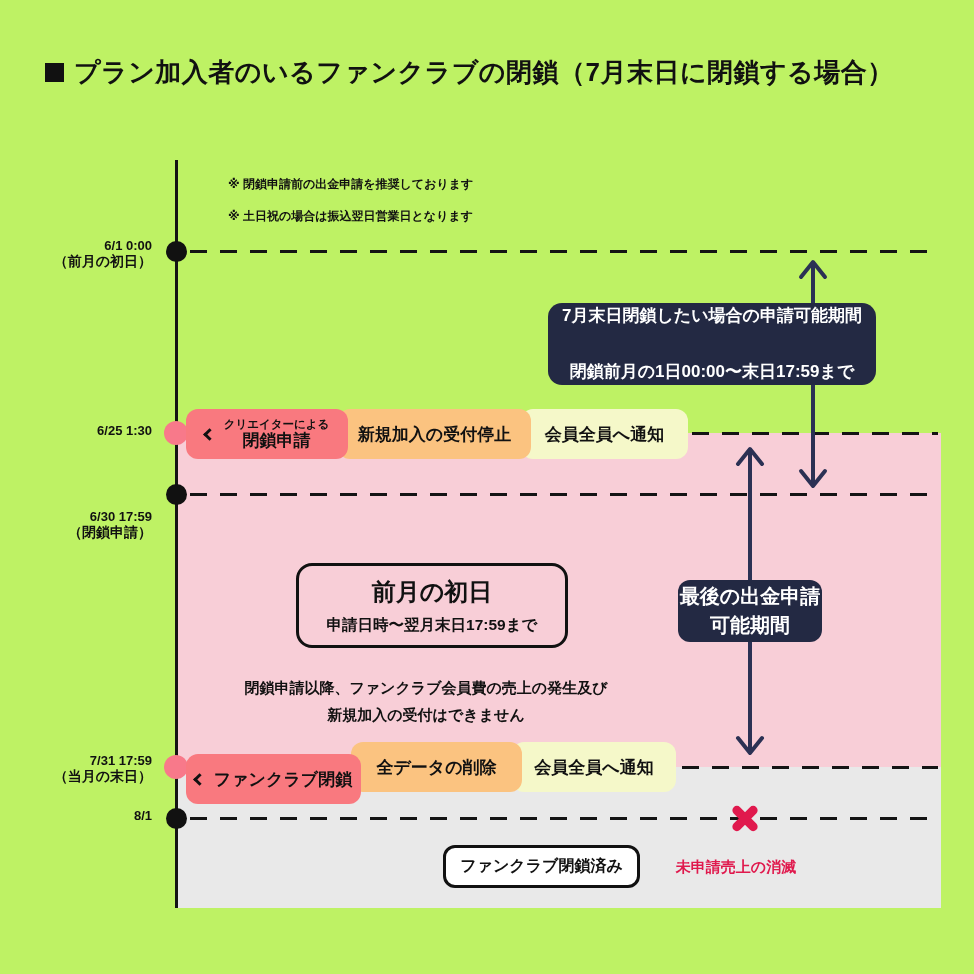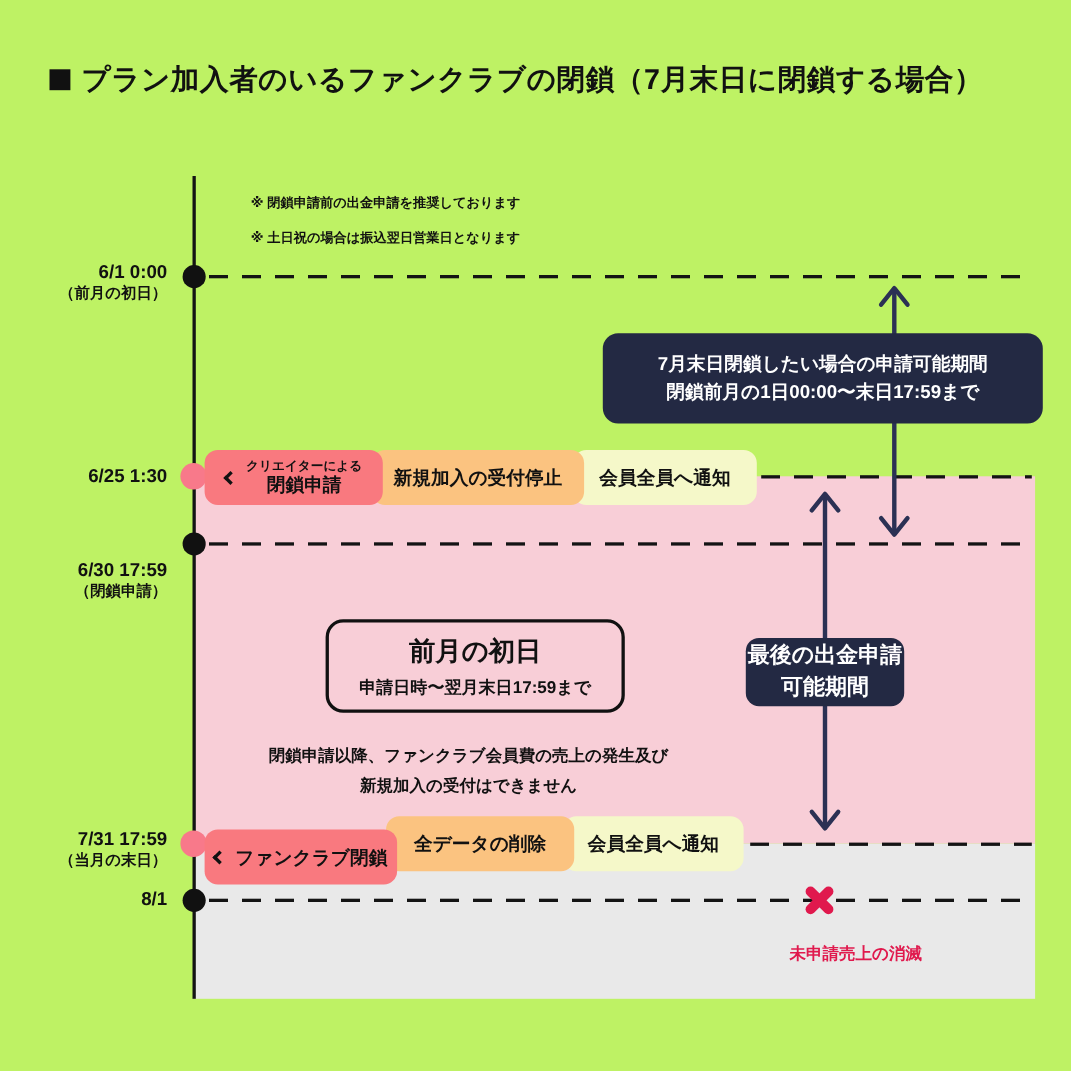--- a/index.html
+++ b/index.html
@@ -24,29 +24,29 @@
   .region.pink{top:433px;height:334px;background:var(--pink-region);}
   .region.gray{top:767px;height:141px;background:var(--gray-region);}
 
   .dash{position:absolute;height:3px;background:repeating-linear-gradient(90deg,var(--line-black) 0 17px,transparent 17px 30px);z-index:3;}
 
   .dot{position:absolute;border-radius:50%;z-index:4;}
   .dot.black{width:21px;height:21px;background:#111;}
   .dot.pink{width:24px;height:24px;background:var(--dot-pink);}
 
   .tlabel{position:absolute;right:822px;text-align:right;z-index:4;white-space:nowrap;}
-  .tlabel .t{font-size:17px;font-weight:800;}
+  .tlabel .t{font-size:13px;font-weight:800;}
   .tlabel .s{font-size:14px;font-weight:700;}
 
   .arrows{position:absolute;left:0;top:0;z-index:4;pointer-events:none;}
 
   .navy-badge{position:absolute;background:var(--navy);color:#fff;border-radius:14px;
     display:flex;flex-direction:column;align-items:center;justify-content:center;z-index:5;text-align:center;}
   .navy-badge .l1,.navy-badge .l2{font-weight:700;}
-  #badge-app-window{left:548px;top:303px;width:400px;height:82px;font-size:17px;line-height:1.55;}
+  #badge-app-window{left:548px;top:303px;width:328px;height:82px;font-size:17px;line-height:1.55;justify-content:space-between;}
   #badge-last-withdrawal{left:678px;top:580px;width:144px;height:62px;font-size:20px;line-height:1.45;border-radius:12px;}
 
   .ebadge{position:absolute;height:50px;display:flex;align-items:center;justify-content:center;
     border-radius:12px;font-weight:800;font-size:17px;text-align:center;}
   .ebadge.red{background:var(--red-badge);z-index:7;}
   .ebadge.orange{background:var(--orange-badge);z-index:6;}
   .ebadge.yellow{background:var(--yellow-badge);z-index:5;}
   .chevron{width:9px;height:9px;border-left:3px solid #111;border-bottom:3px solid #111;
     transform:rotate(45deg);flex:0 0 auto;margin-right:10px;}
   .stack{display:flex;flex-direction:column;line-height:1.15;}
@@ -60,21 +60,21 @@
     font-size:15px;font-weight:800;line-height:1.8;}
 
   .closed-box{position:absolute;left:443px;top:845px;width:197px;height:43px;background:#fff;border:3px solid #111;
     border-radius:12px;z-index:5;display:flex;align-items:center;justify-content:center;font-size:16px;font-weight:800;}
 
   .xmark{position:absolute;left:731px;top:804px;width:28px;height:28px;z-index:6;}
   .xmark::before,.xmark::after{content:"";position:absolute;left:-2px;top:10px;width:32px;height:9px;
     border-radius:5px;background:var(--accent-red);}
   .xmark::before{transform:rotate(45deg);}
   .xmark::after{transform:rotate(-45deg);}
-  .lost-sales{position:absolute;left:712px;top:858px;width:132px;text-align:center;z-index:6;
+  .lost-sales{position:absolute;left:670px;top:858px;width:132px;text-align:center;z-index:6;
     color:var(--accent-red);font-size:15px;font-weight:800;white-space:nowrap;}
 </style>
 </head>
 <body>
 
 <div class="canvas">
 
   <div class="title-wrap">
     <span class="title-bullet"></span>
     <span class="title">プラン加入者のいるファンクラブの閉鎖（7月末日に閉鎖する場合）</span>
@@ -168,16 +168,19 @@
     <span>会員全員へ通知</span>
   </div>
   <div class="ebadge orange" style="left:351px;top:742px;width:171px;">
     <span>全データの削除</span>
   </div>
   <div class="ebadge red" style="left:186px;top:742px;width:175px;margin-top:12px;">
     <span class="chevron"></span>
     <span>ファンクラブ閉鎖</span>
   </div>
 
+  <div class="closed-box">
+    <span>ファンクラブ閉鎖済み</span>
+  </div>
   <div class="xmark"></div>
   <div class="lost-sales">未申請売上の消滅</div>
 
 </div>
 
 </body></html>

